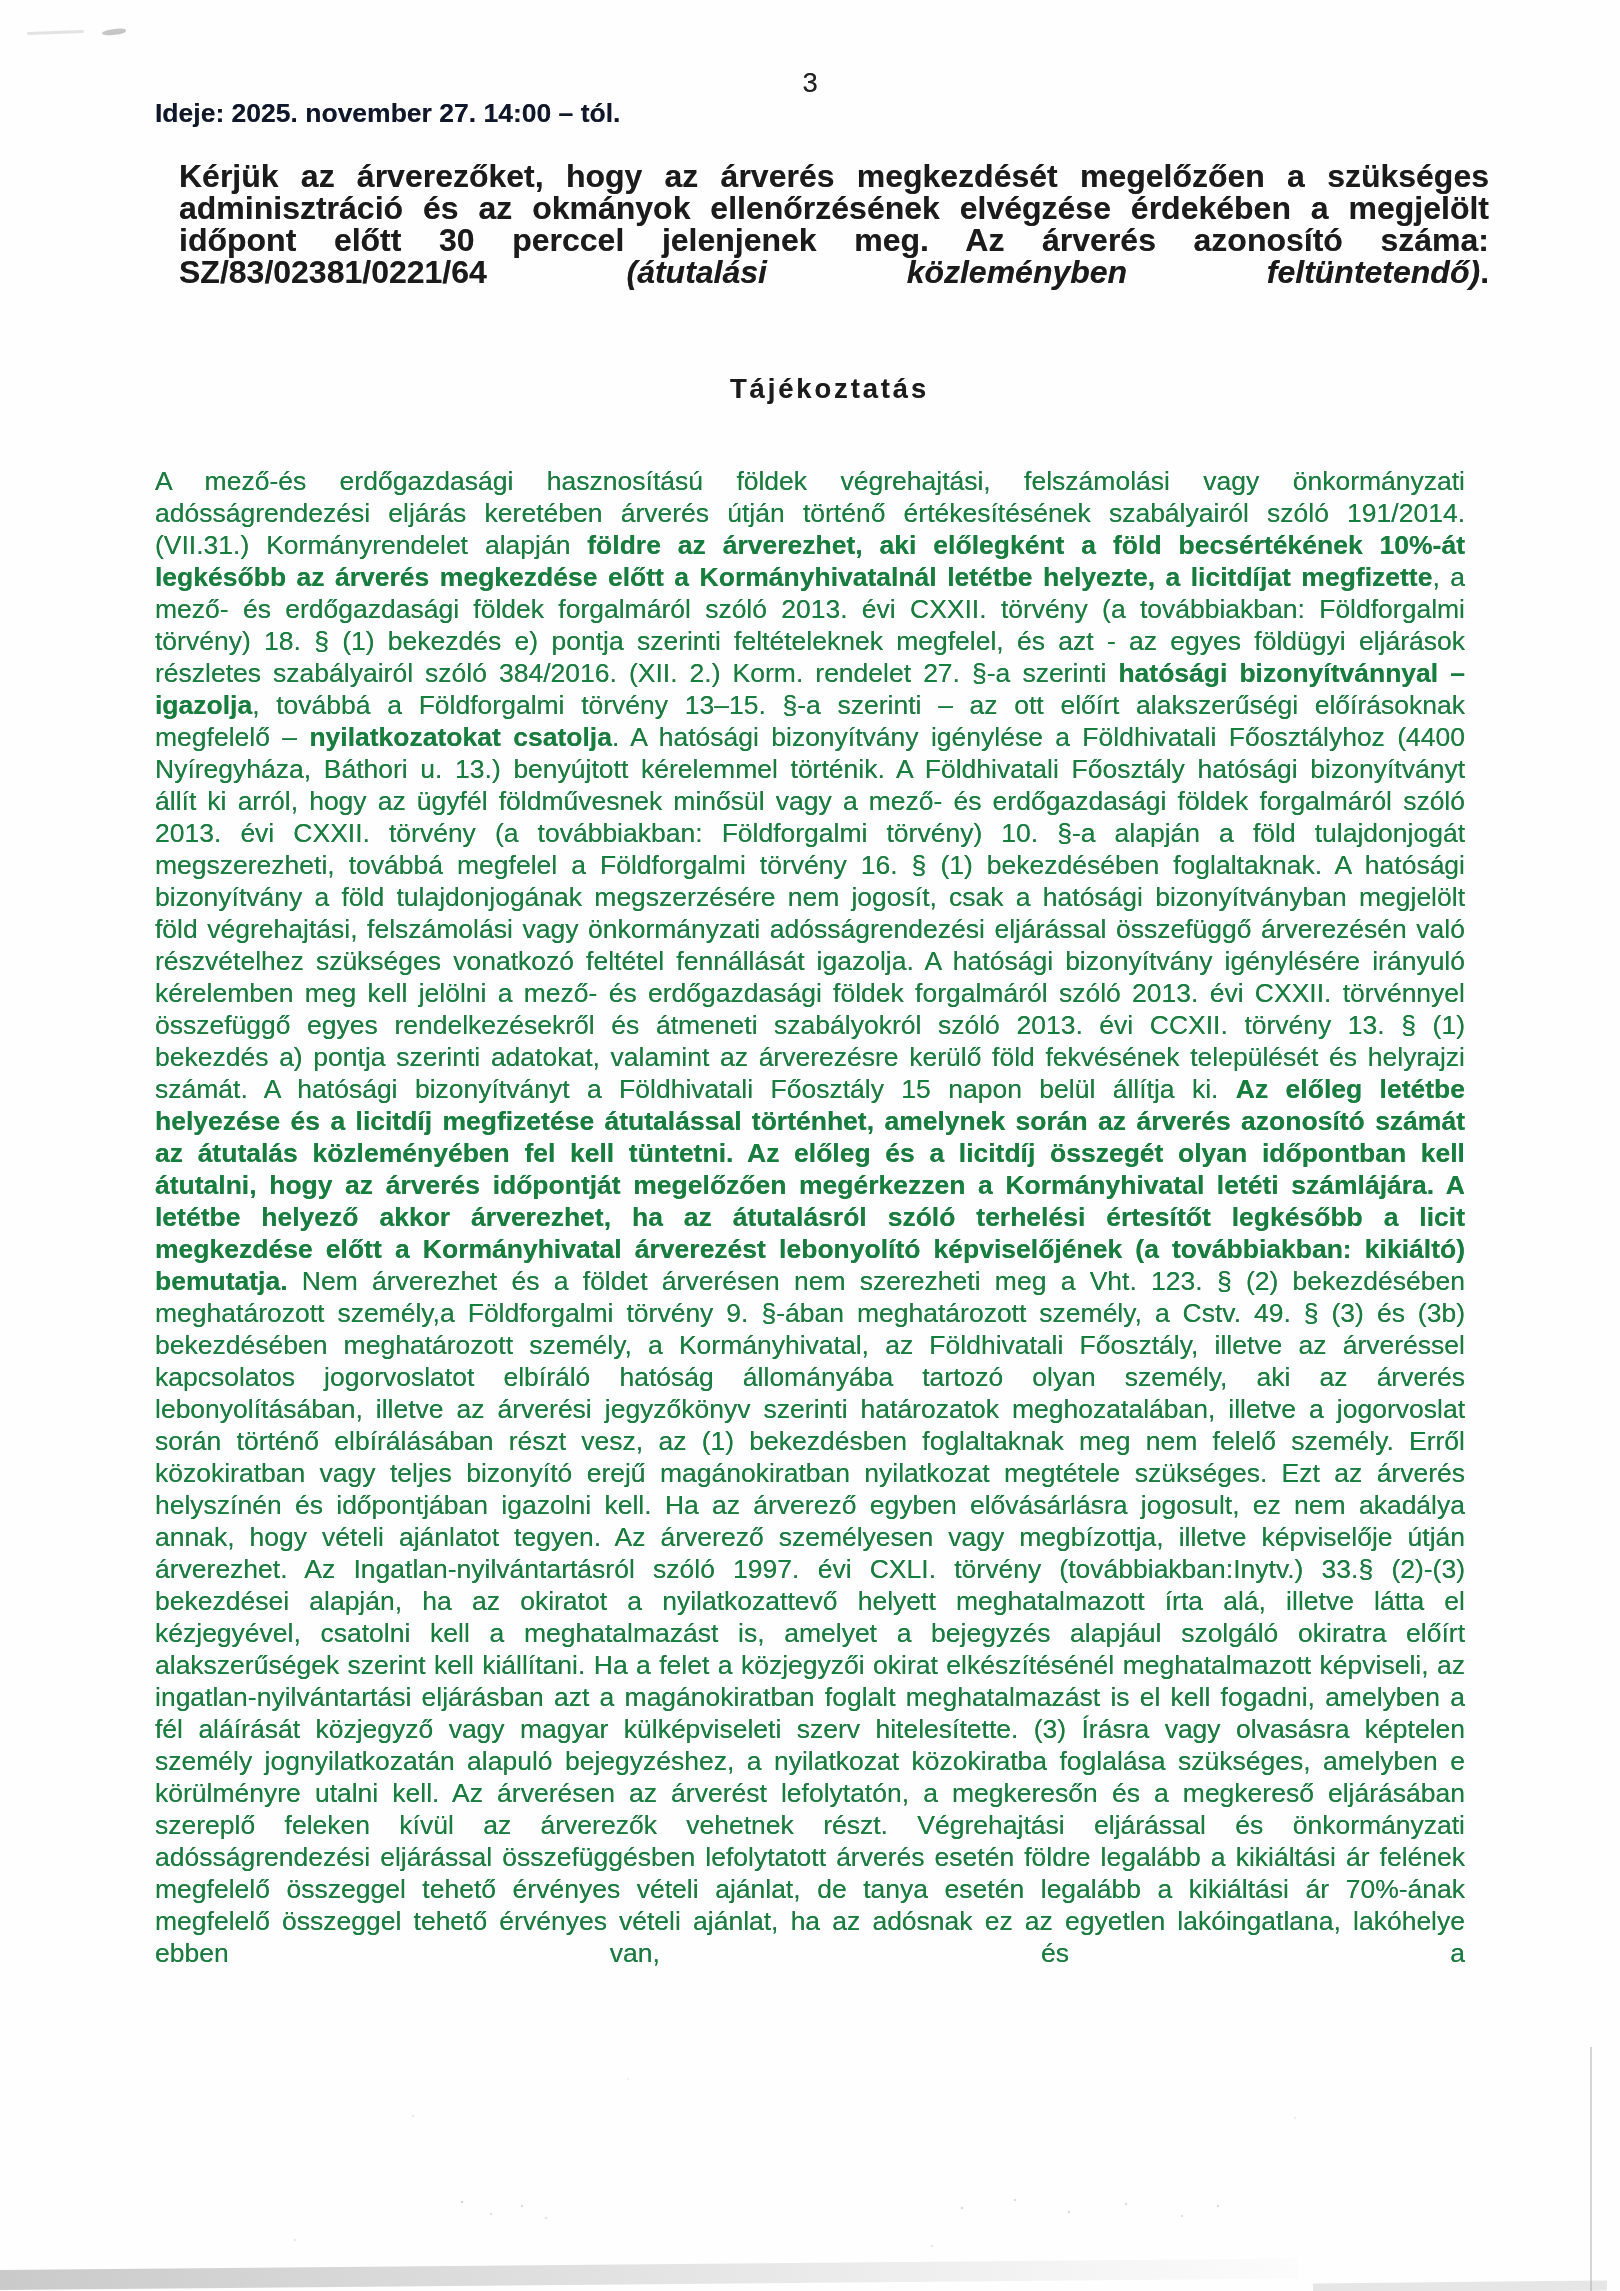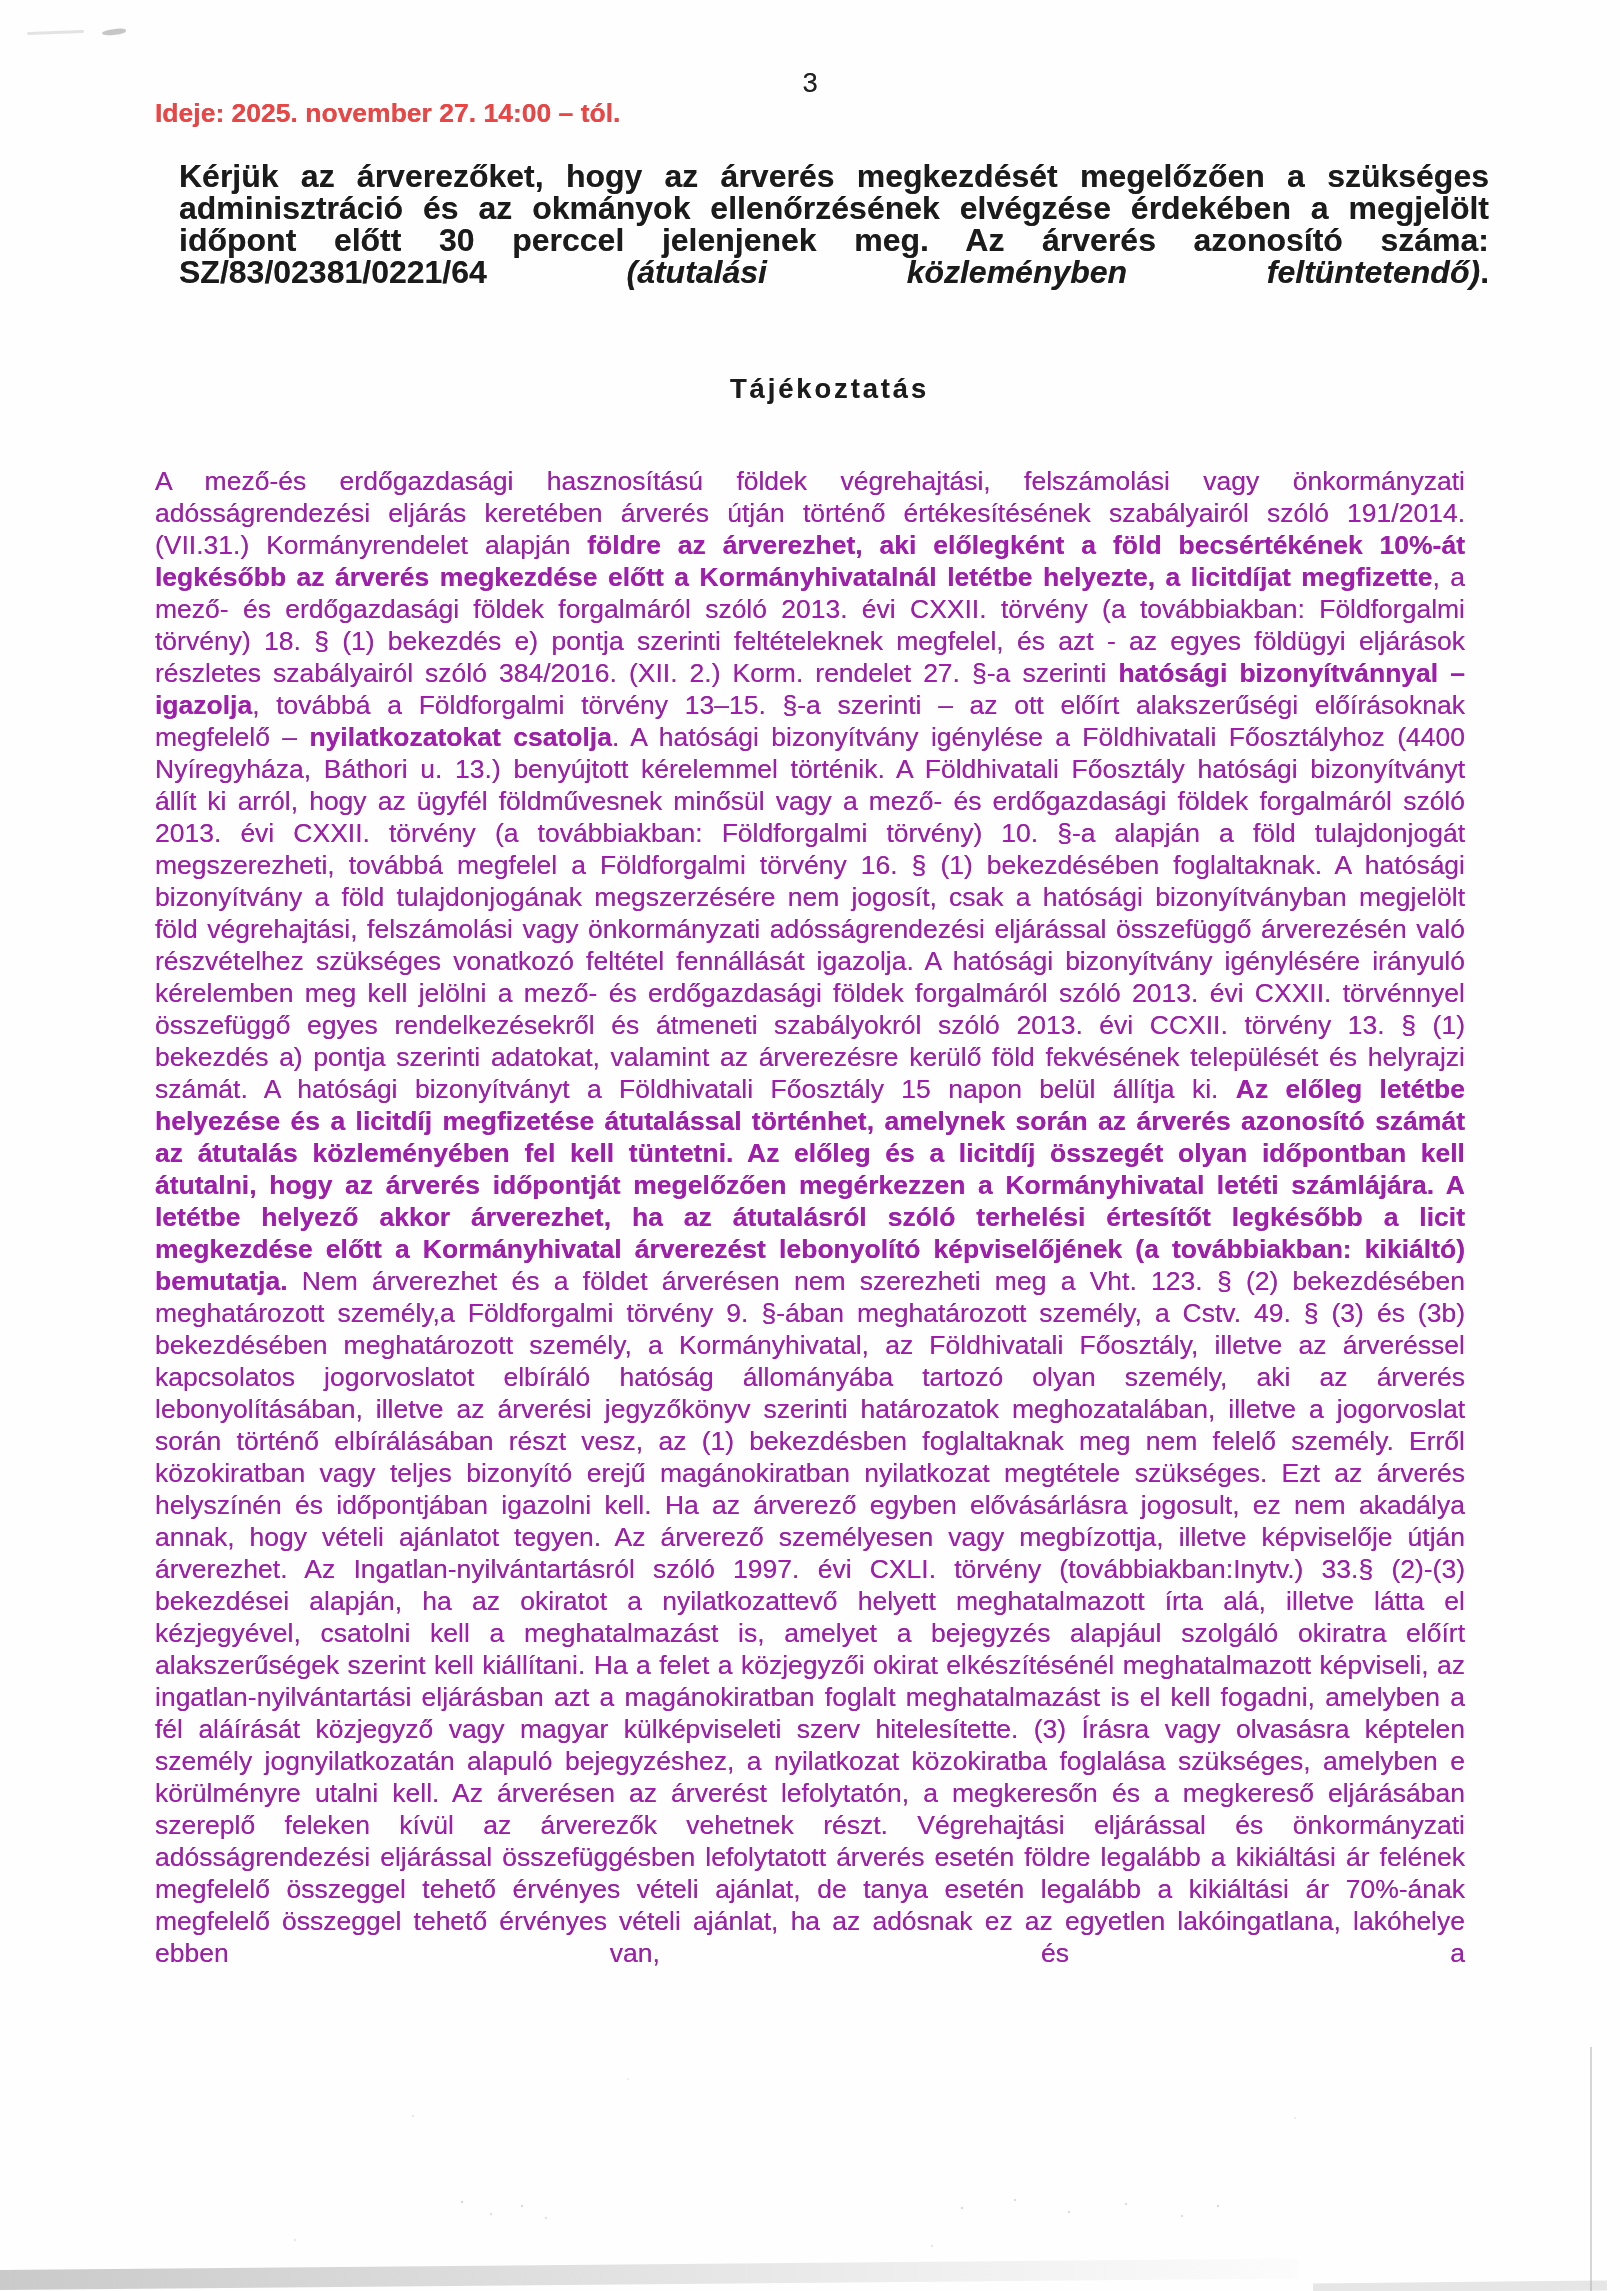--- a/index.html
+++ b/index.html
@@ -28,21 +28,21 @@
     font-size: 27.4px;
     color: #222;
   }
   .time-line {
     position: absolute;
     top: 98px;
     left: 155px;
     width: 1310px;
     font-size: 26.5px;
     font-weight: bold;
-    color: #ef4444;
+    color: #0f172a;
   }
   .notice {
     position: absolute;
     top: 160px;
     left: 155px;
     width: 1310px;
     font-size: 32px;
     line-height: 32px;
     text-align: justify;
     text-align-last: justify;
@@ -64,21 +64,21 @@
   .body-text {
     position: absolute;
     top: 465px;
     left: 155px;
     width: 1310px;
     font-size: 26.5px;
     line-height: 32px;
     text-align: justify;
     text-align-last: justify;
     word-spacing: 1px;
-    color: #a21caf;
+    color: #15803d;
   }
   .b { font-weight: bold; }
   .i { font-style: italic; }
 
   
   .smudge-top-a {
     position: absolute;
     left: 27.4px;
     top: 31px;
     width: 57px;

